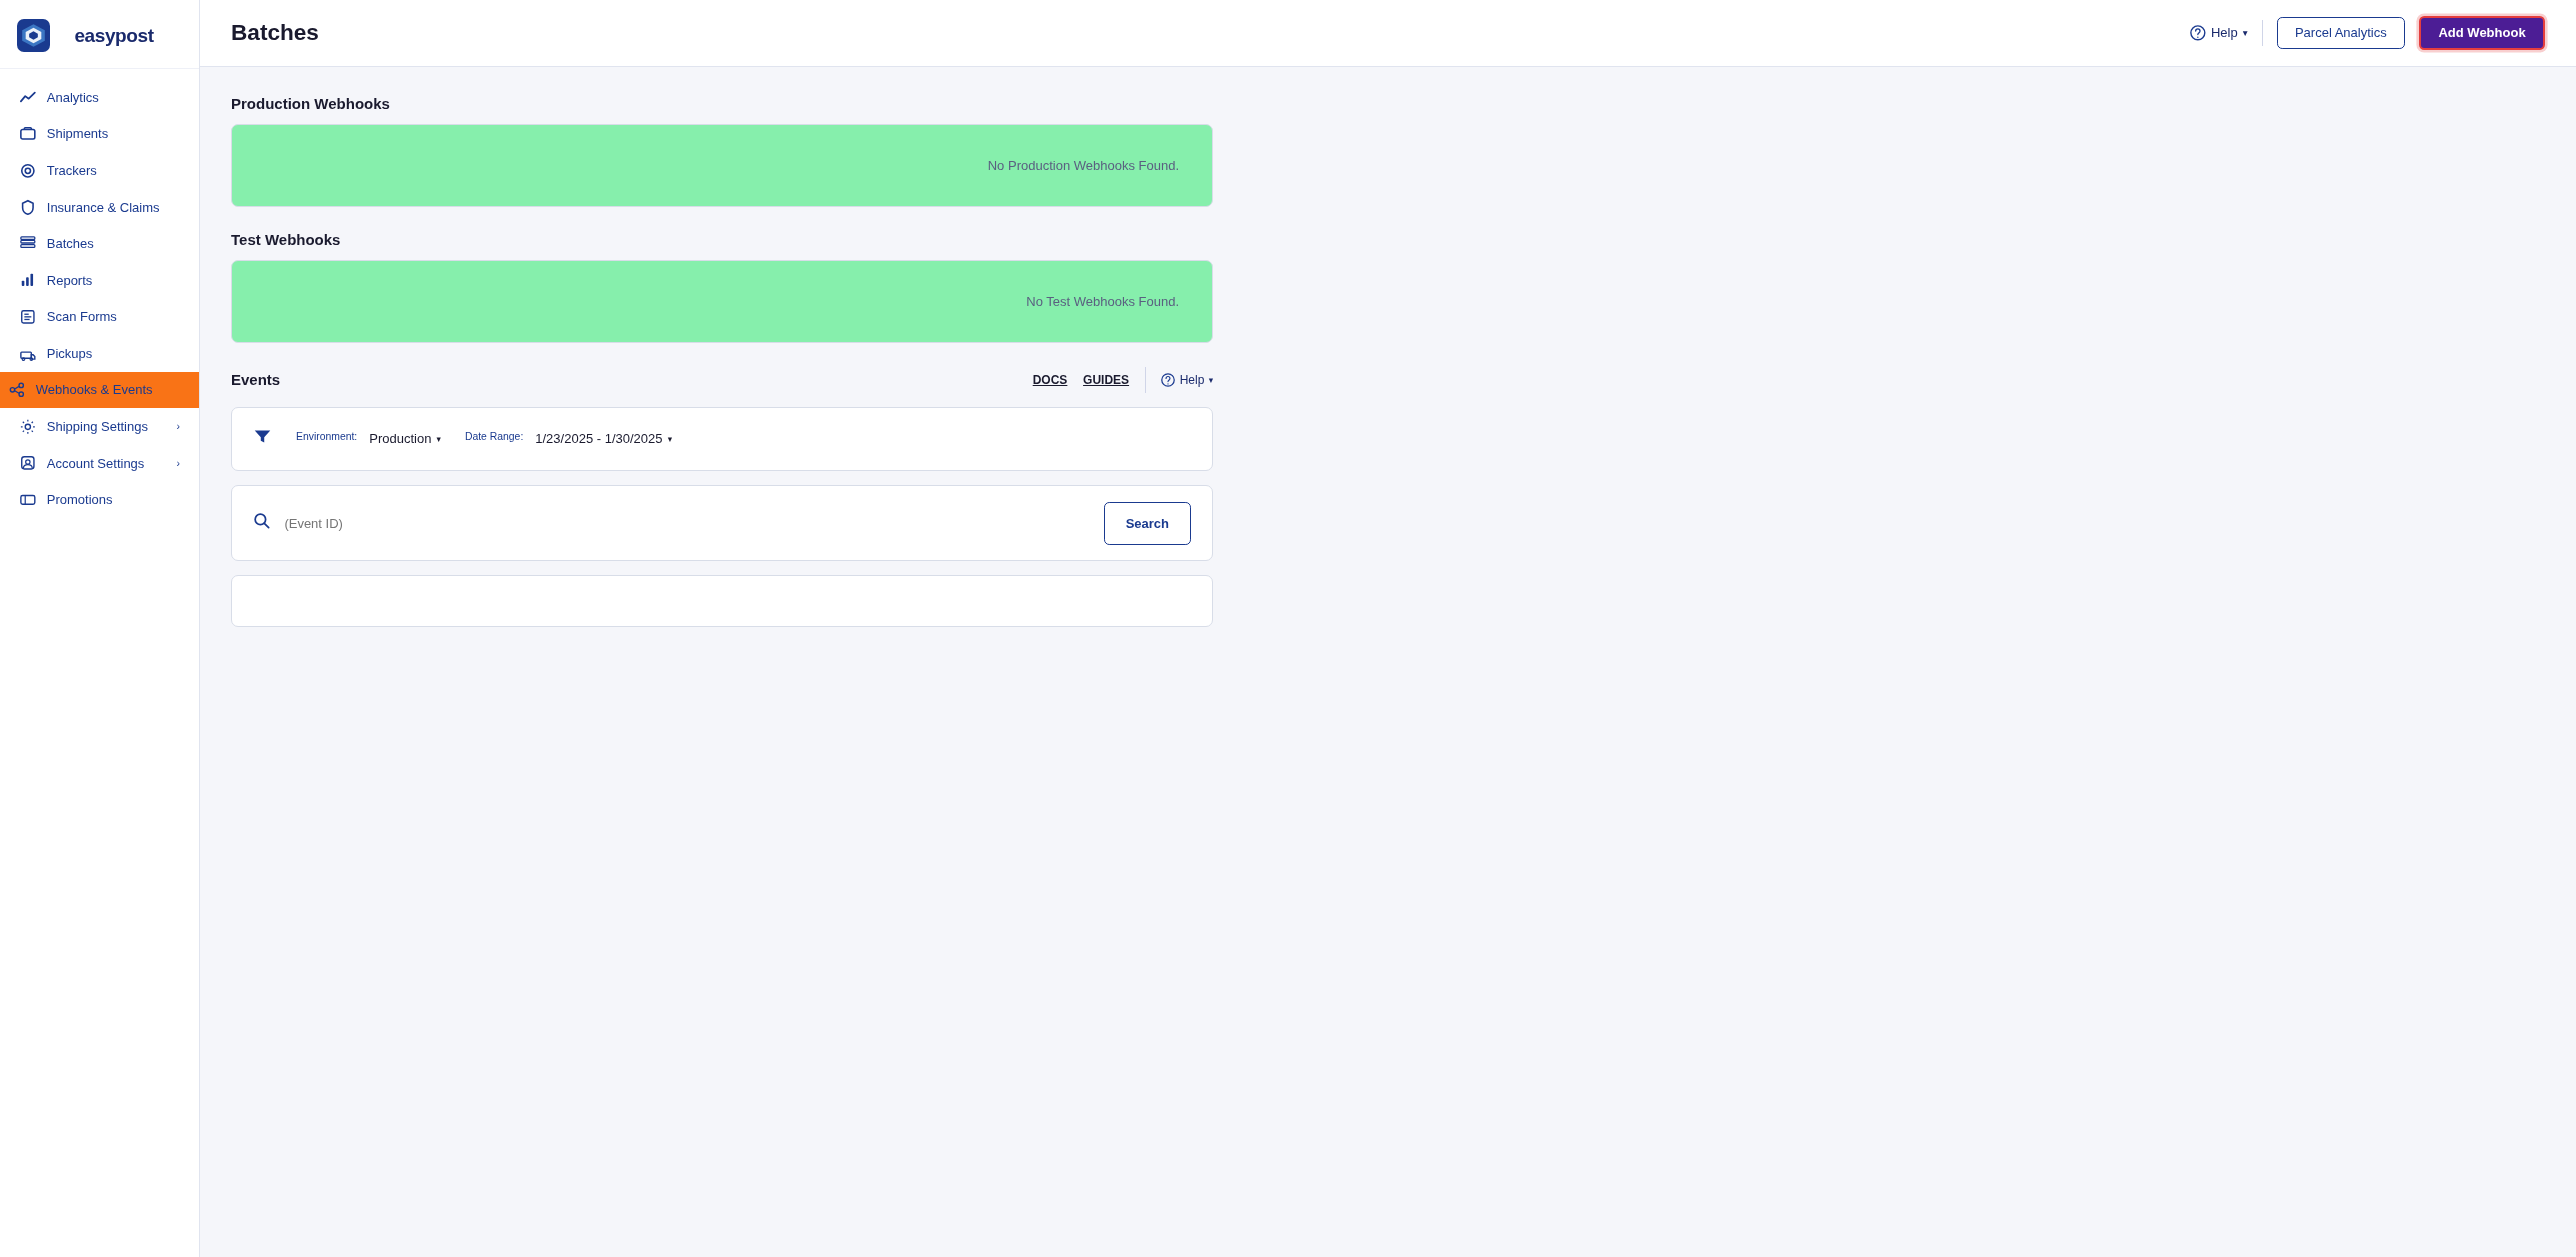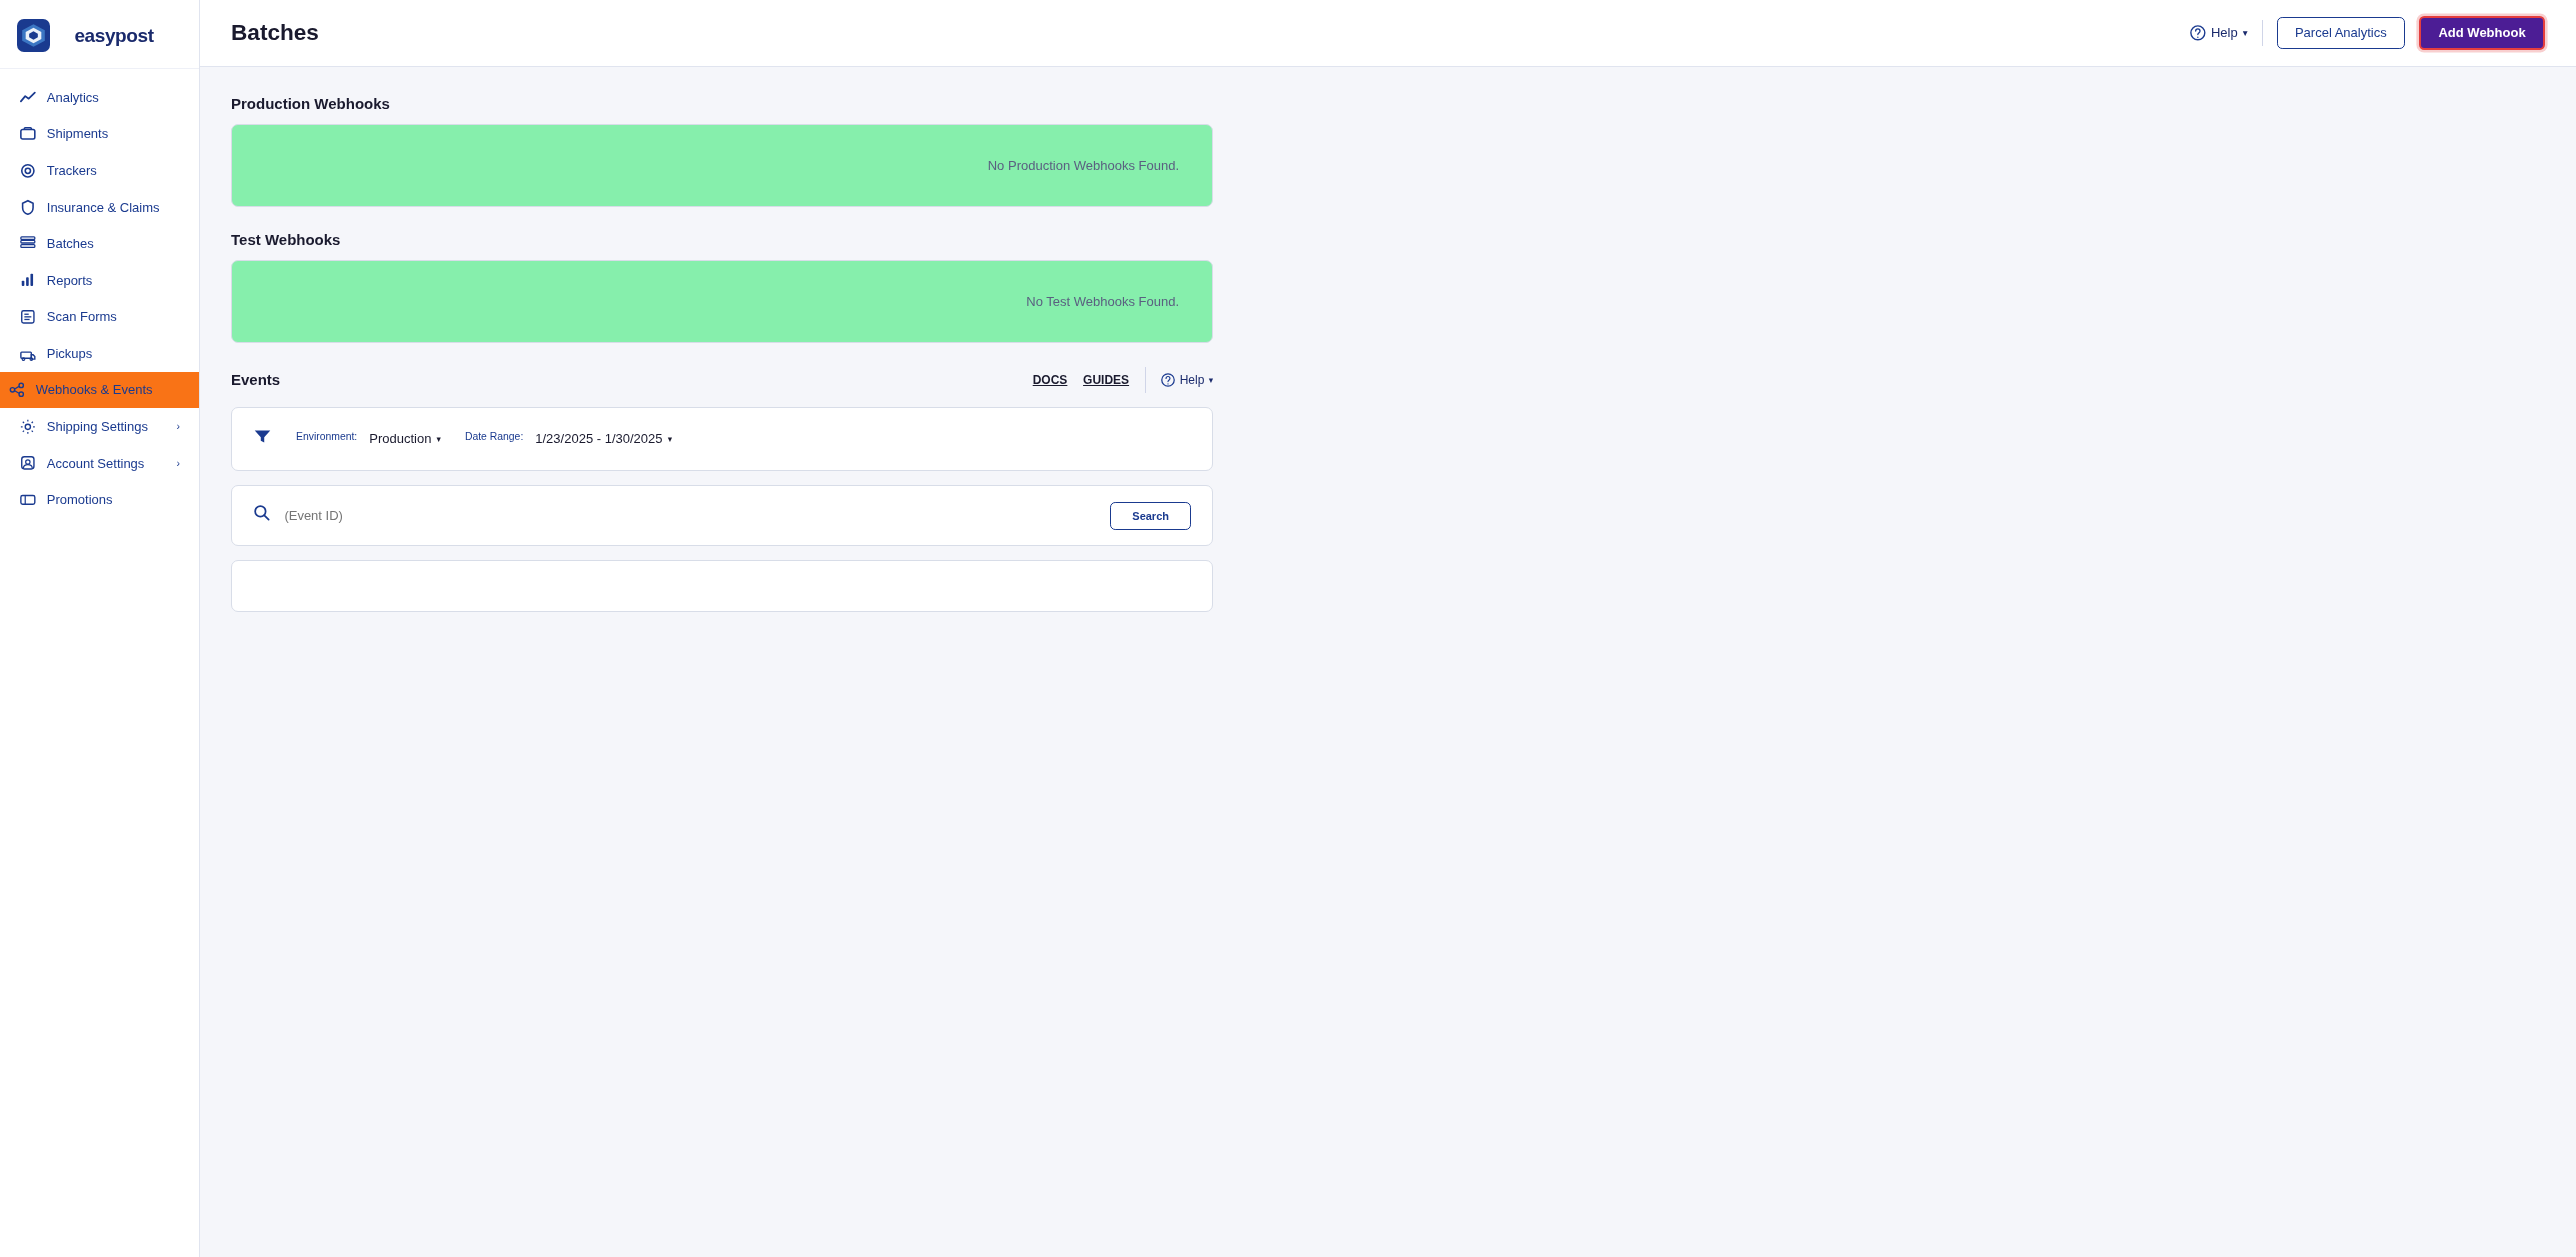--- a/index.html
+++ b/index.html
@@ -248,23 +248,23 @@
       border: none;
       outline: none;
       font-size: 13px;
       color: #aab0c0;
       background: transparent;
     }
     .search-btn {
       border: 1.3px solid #1a3a8f;
       color: #1a3a8f;
       background: white;
-      padding: 7px 21px;
+      padding: 13px 21px;
       border-radius: 5.2px;
-      font-size: 11px;
+      font-size: 13px;
       font-weight: 600;
       cursor: pointer;
     }
 
     
     .bottom-card {
       background: white;
       border: 1.3px solid #d8dde8;
       border-radius: 7px;
       padding: 17.4px 21px;

